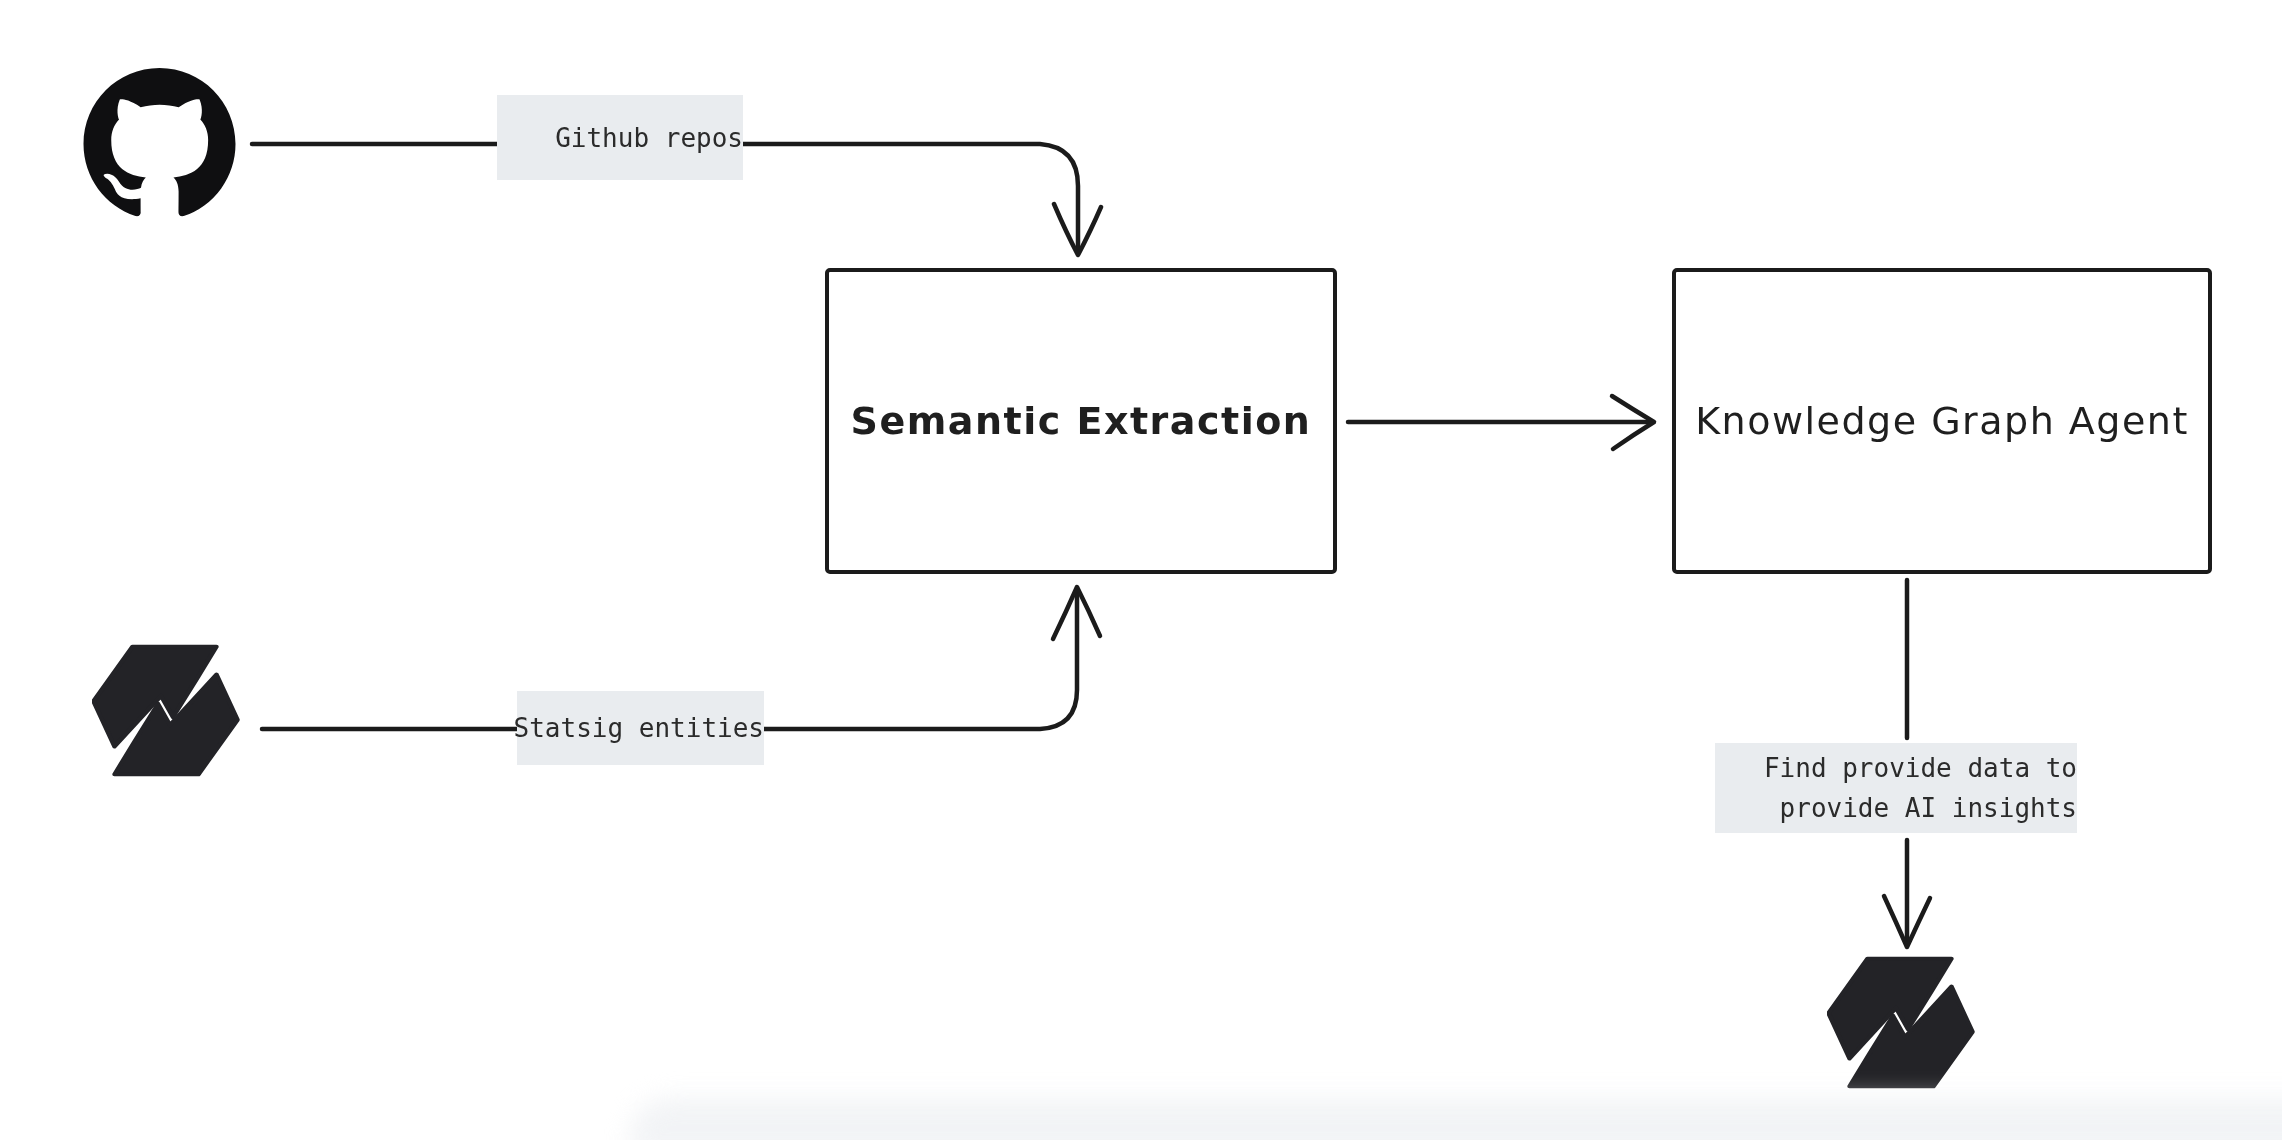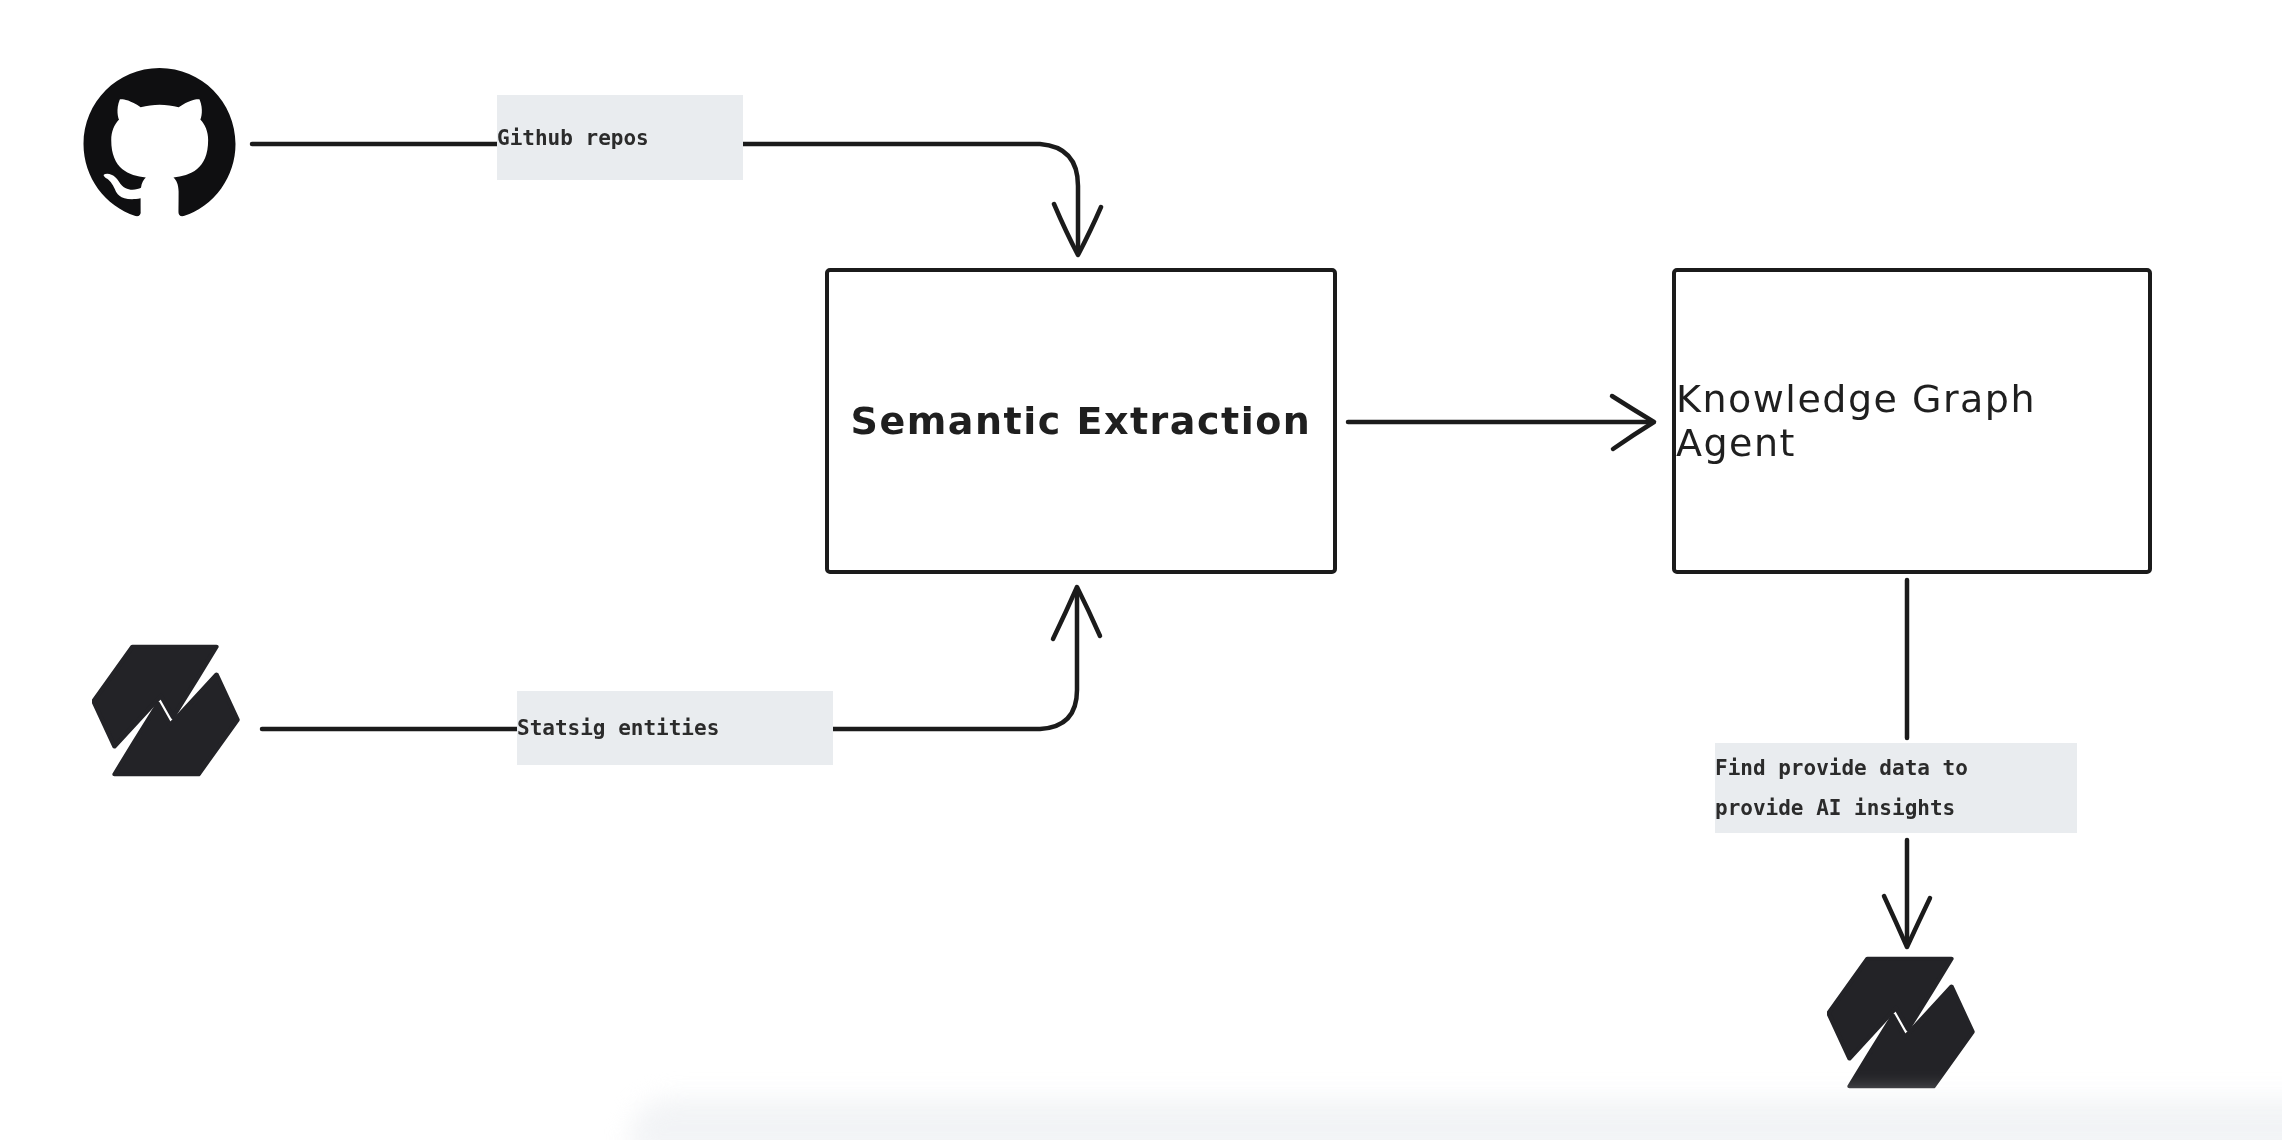--- a/index.html
+++ b/index.html
@@ -21,30 +21,30 @@
   svg.connector-layer{position:absolute;left:0;top:0;width:2282px;height:1140px;}
   .connector{stroke:var(--stroke);stroke-width:4.5;fill:none;stroke-linecap:round;stroke-linejoin:round;}
 
   .node{
     position:absolute;background:var(--node_bg);border:4px solid var(--stroke);
     border-radius:5px;display:flex;align-items:center;justify-content:center;
     color:var(--node_text);font-size:38px;letter-spacing:1.5px;
     font-family:"DejaVu Sans",sans-serif;
   }
   .node-se{left:825px;top:268px;width:512px;height:306px;font-weight:bold;}
-  .node-kga{left:1672px;top:268px;width:480px;height:306px;}
+  .node-kga{left:1672px;top:268px;width:540px;height:306px;}
 
   .edge-label{
     position:absolute;background:var(--label_bg);color:var(--label_text);
-    display:flex;flex-direction:column;align-items:flex-start;justify-content:center;
+    display:flex;flex-direction:column;align-items:flex-end;justify-content:center;
     font-family:"DejaVu Sans Mono","Liberation Mono",monospace;
-    font-size:21px;line-height:40px;white-space:nowrap;text-align:center;font-weight:bold;
+    font-size:26px;line-height:40px;white-space:nowrap;text-align:center;
   }
   .lbl-github{left:497px;top:95px;width:246px;height:85px;}
-  .lbl-statsig{left:517px;top:691px;width:316px;height:74px;}
+  .lbl-statsig{left:517px;top:691px;width:247px;height:74px;}
   .lbl-find{left:1715px;top:743px;width:362px;height:90px;}
 
   .logo{position:absolute;}
   .logo svg{display:block;width:100%;height:100%;}
   .logo-github{left:82px;top:68px;width:155px;height:152px;}
   .logo-github path{fill:var(--github);}
   .logo-statsig path{fill:var(--logo);stroke:var(--logo);stroke-width:3;stroke-linejoin:round;}
   .logo-statsig-src{left:92px;top:644px;width:150px;height:133px;}
   .logo-statsig-dst{left:1827px;top:956px;width:150px;height:133px;}
 

